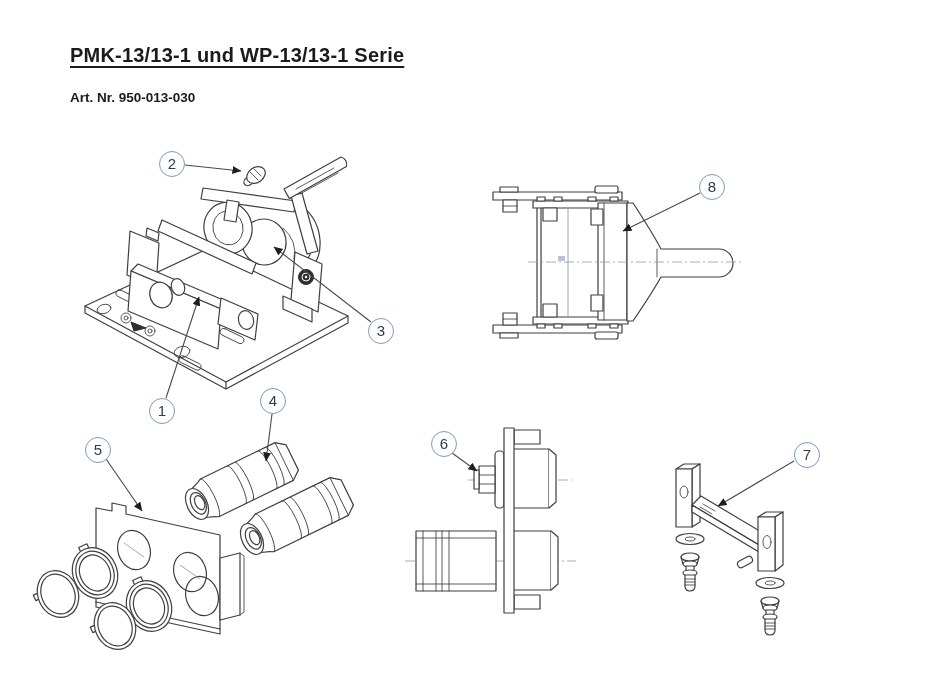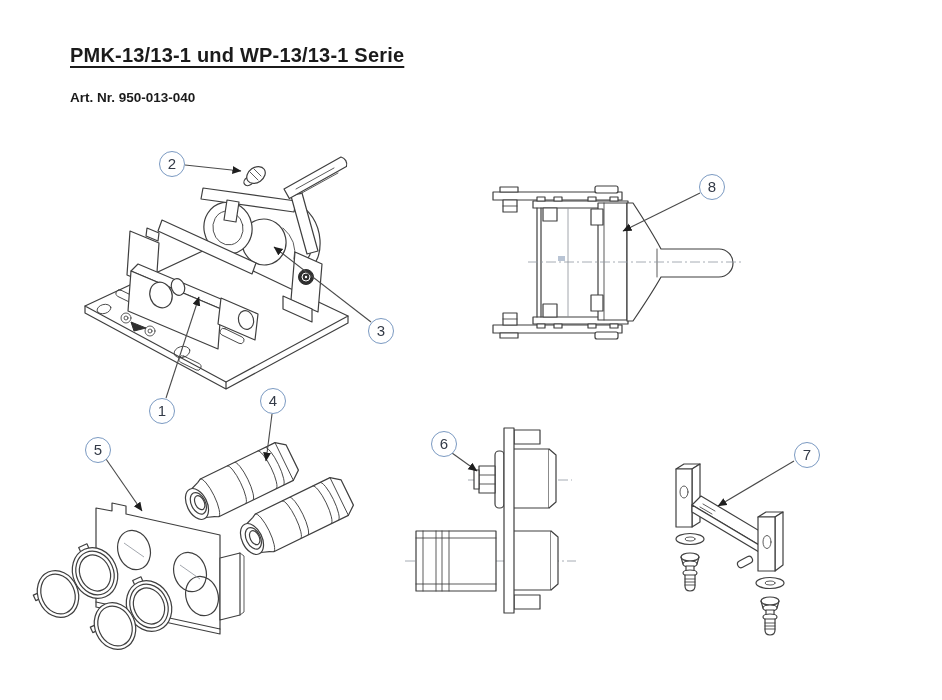--- a/index.html
+++ b/index.html
@@ -41,21 +41,21 @@
     color: var(--callout_number, #333a47);
     font-size: 15px; line-height: 23px; text-align: center;
   }
 </style>
 </head>
 <body>
 
 <div class="page">
 
   <h1 class="title">PMK-13/13-1 und WP-13/13-1 Serie</h1>
-  <p class="artnr">Art. Nr. 950-013-040</p>
+  <p class="artnr">Art. Nr. 950-013-030</p>
 
   <svg class="canvas" width="942" height="700" viewBox="0 0 942 700">
     <defs>
       <marker id="arrow" markerWidth="11" markerHeight="9" refX="8.6" refY="4" orient="auto" markerUnits="userSpaceOnUse">
         <path d="M0,0 L9,4 L0,8 Z" fill="#1e1e1e"></path>
       </marker>
     </defs>
 
     <g>
 

